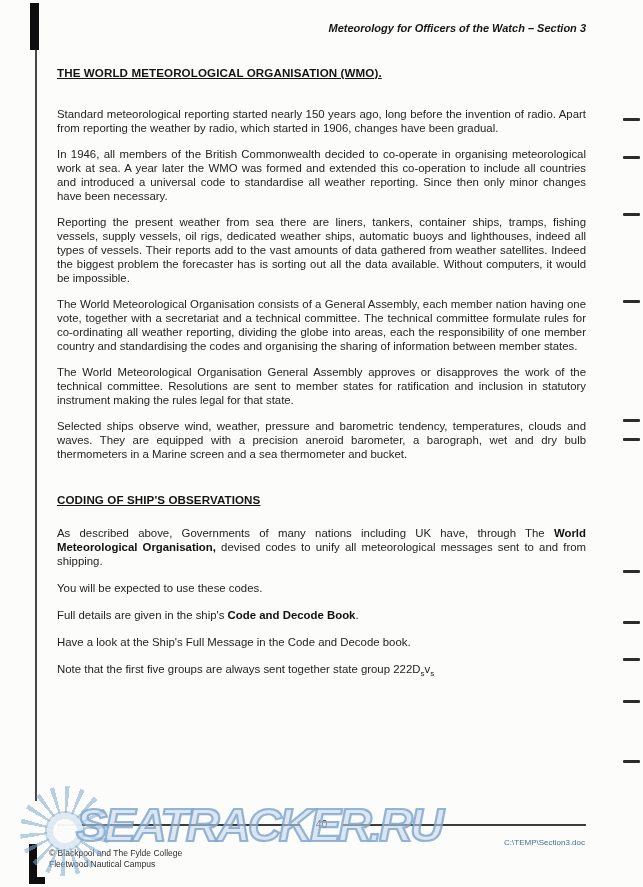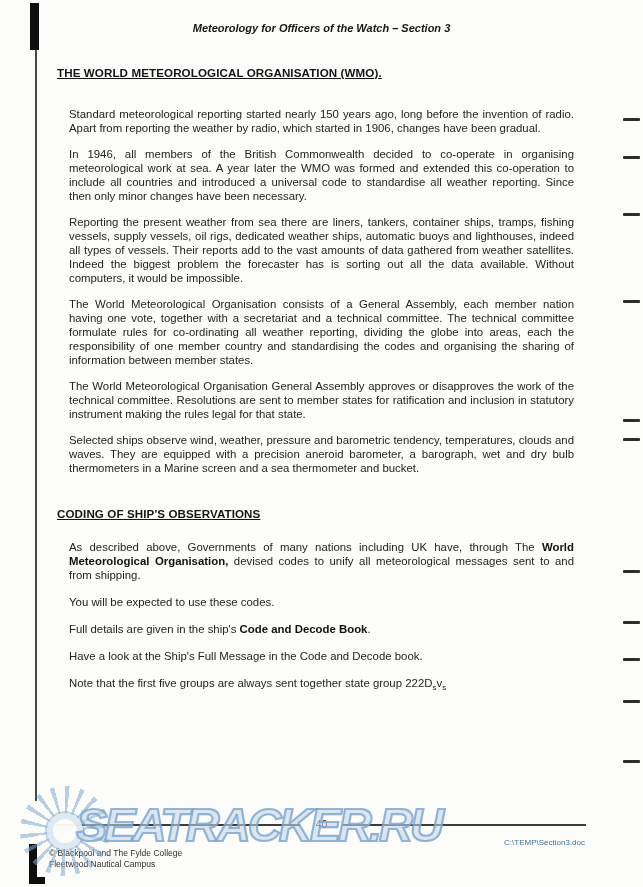--- a/index.html
+++ b/index.html
@@ -7,34 +7,34 @@
   body { font-family:"Liberation Sans", sans-serif; background:#e8e8e8; }
 
   .page {
     position:relative; width:643px; height:887px;
     background:#fcfcfa; overflow:hidden; color:#1e1e1e;
   }
 
   .content { position:absolute; left:57px; width:529px; top:0; }
 
   .doc-header {
-    text-align:center; font-weight:bold; font-style:italic;
+    text-align:right; font-weight:bold; font-style:italic;
     font-size:11px; padding-top:22px; color:#161616;
   }
 
   .section-title {
     font-weight:bold; font-size:11.6px; text-decoration:underline;
     color:#141414; letter-spacing:0.1px;
   }
   .title-1 { margin:32px 0 28px; }
   .title-2 { margin:32px 0 20px; }
 
   p.body {
     font-size:11.4px; line-height:14px; text-align:justify;
-    margin:0 12px 12px; color:#232323;
+    margin:0 0 12px; color:#232323;
   }
   p.body.s2 { margin-bottom:13px; }
   p.body b { color:#111; }
   sub { font-size:8px; }
 
   
   .pageno-row {
     position:absolute; left:57px; right:57px; top:818px;
     display:flex; align-items:center; gap:16px; z-index:1;
   }

